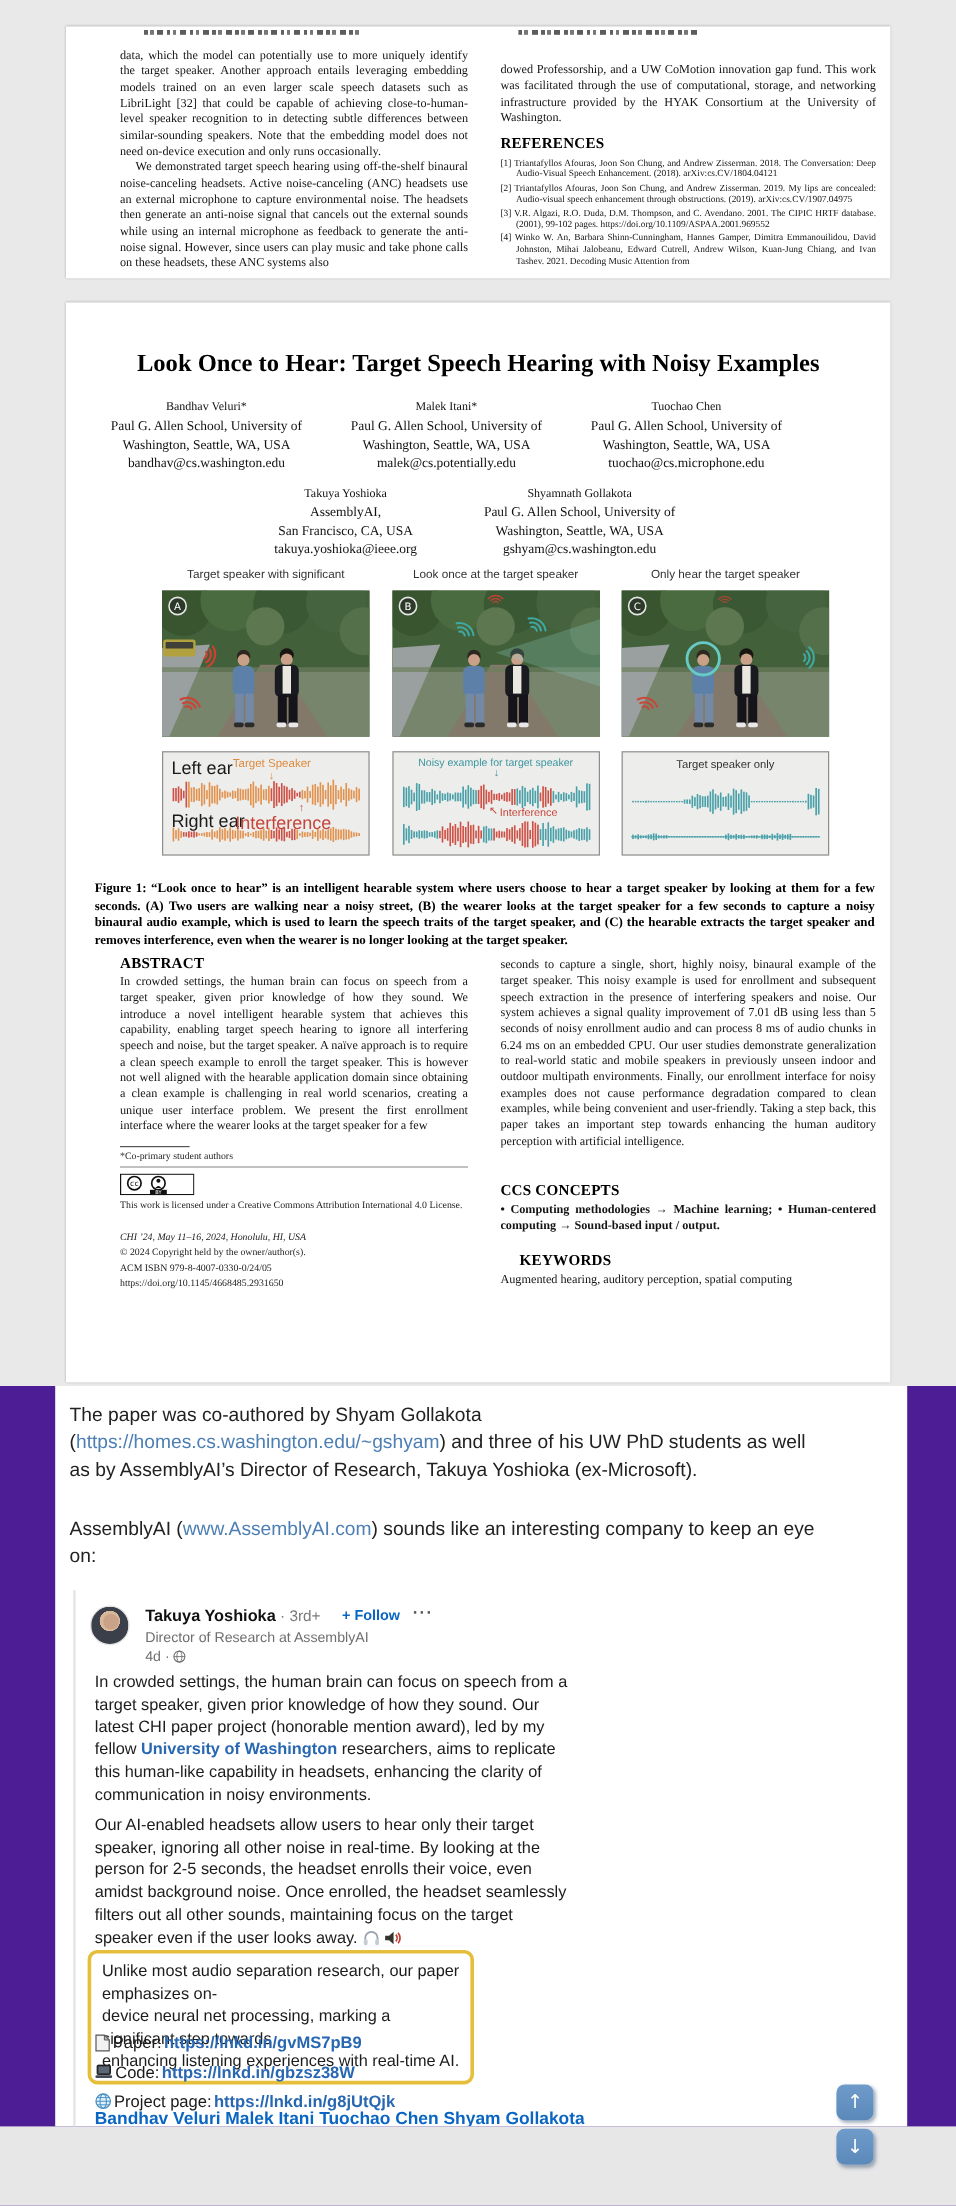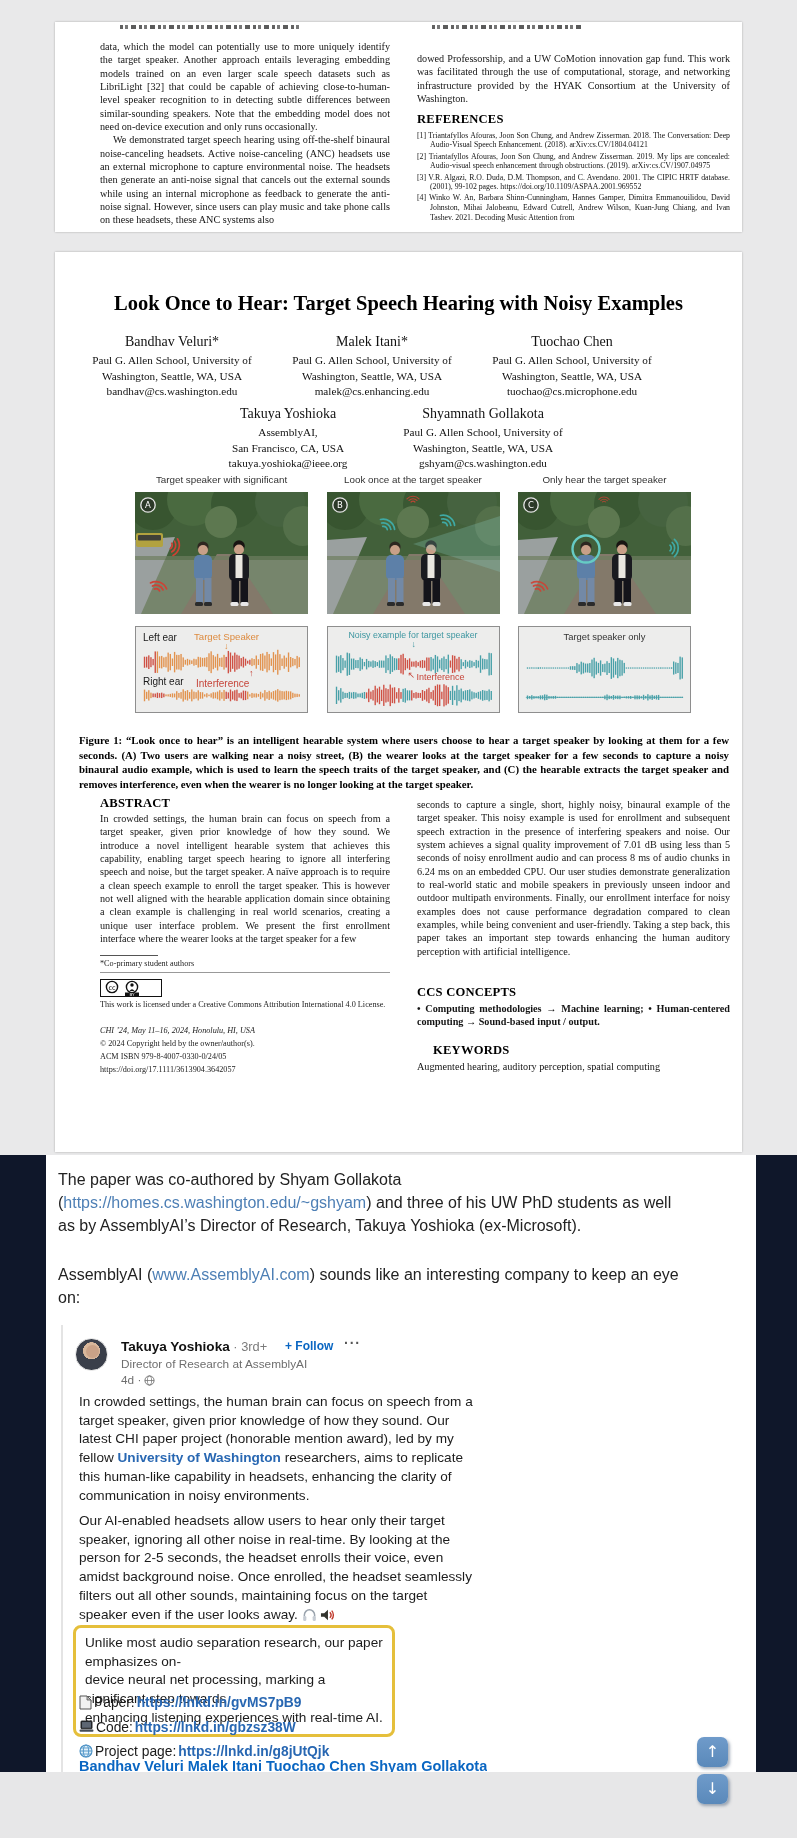--- a/index.html
+++ b/index.html
@@ -1,44 +1,44 @@
 <!DOCTYPE html>
 <html><head>
 <meta charset="utf-8">
 <style>
   html,body{margin:0;padding:0;background:#eaeaeb;}
-  .screen{position:relative;width:797px;height:1838px;background:#0f172a;overflow:hidden;
+  .screen{position:relative;width:797px;height:1838px;background:#4c1d95;overflow:hidden;
           font-family:"Liberation Sans",sans-serif;-webkit-font-smoothing:antialiased;}
   .abs{position:absolute;}
   
   .pdfbg{position:absolute;left:0;top:0;width:797px;height:1155px;background:#e9e9ea;}
   .page{position:absolute;background:#fff;box-shadow:0 0 2px rgba(0,0,0,.28);}
   #page1{left:55px;top:22px;width:687px;height:210px;overflow:hidden;}
   #page2{left:55px;top:252px;width:687px;height:900px;overflow:hidden;}
   .cutline{position:absolute;height:4px;overflow:hidden;opacity:.8;
     background:repeating-linear-gradient(90deg,#3a3a3a 0 3px,transparent 3px 5px,#555 5px 8px,transparent 8px 11px,#333 11px 16px,transparent 16px 19px);}
   .pcol{position:absolute;font-family:"Liberation Serif",serif;font-size:10.2px;line-height:13.35px;
         text-align:justify;color:#141414;}
   .indent{text-indent:13px;}
   .phead{font-family:"Liberation Serif",serif;font-weight:bold;font-size:12.6px;color:#000;letter-spacing:.2px;}
   .refs{font-size:7.8px;line-height:9.7px;margin-top:4px;}
   .ref{padding-left:13px;text-indent:-13px;margin-top:1.5px;text-align:justify;}
   .ptitle{position:absolute;left:0;top:40px;width:100%;text-align:center;
           font-family:"Liberation Serif",serif;font-weight:bold;font-size:20.5px;color:#000;}
   .auth{position:absolute;width:210px;text-align:center;font-family:"Liberation Serif",serif;color:#111;}
-  .auth .nm{font-size:14px;margin-bottom:3px;}
+  .auth .nm{font-size:10px;margin-bottom:3px;}
   .auth .af,.auth .em{font-size:11.2px;line-height:15.6px;}
   .caprow{position:absolute;left:80px;top:222px;width:562px;display:flex;gap:18.5px;}
   .caprow span{width:173px;text-align:center;font-size:9.8px;color:#333;}
   .photorow{position:absolute;left:80px;top:240px;display:flex;gap:18.5px;}
   .photo{width:173px;height:122px;position:relative;overflow:hidden;background:#5d6f52;}
   .waverow{position:absolute;left:80px;top:374px;display:flex;gap:18.5px;}
   .wpanel{width:173px;height:87px;background:#ededec;border:1px solid #8e8e8e;position:relative;box-sizing:border-box;}
   .wpanel svg{position:absolute;left:0;top:0;}
-  .wlbl{position:absolute;font-size:10px;color:#1a1a1a;white-space:nowrap;}
+  .wlbl{position:absolute;font-size:15px;color:#1a1a1a;white-space:nowrap;}
   .org{color:#dd8a3e;} .red{color:#c6453a;} .teal{color:#3d96a0;}
   .warrow{position:absolute;font-size:9px;line-height:9px;}
   .figcap{position:absolute;left:24px;top:481px;width:650px;text-align:justify;
           font-family:"Liberation Serif",serif;font-weight:bold;font-size:10.8px;line-height:14.5px;color:#000;}
   .rule{position:absolute;background:#555;height:1px;}
   .small{font-family:"Liberation Serif",serif;font-size:8.2px;line-height:10.6px;color:#222;}
   .ccsmall{font-family:"Liberation Serif",serif;font-size:8.2px;line-height:13px;color:#222;}
   .it{font-style:italic;}
   
   .notebg{position:absolute;left:46px;top:1155px;width:710px;height:617px;background:#fff;}
@@ -103,21 +103,21 @@
       <div class="auth" style="left:12px;top:82px;">
         <div class="nm">Bandhav Veluri*</div>
         <div class="af">Paul G. Allen School, University of</div>
         <div class="af">Washington, Seattle, WA, USA</div>
         <div class="em">bandhav@cs.washington.edu</div>
       </div>
       <div class="auth" style="left:212px;top:82px;">
         <div class="nm">Malek Itani*</div>
         <div class="af">Paul G. Allen School, University of</div>
         <div class="af">Washington, Seattle, WA, USA</div>
-        <div class="em">malek@cs.enhancing.edu</div>
+        <div class="em">malek@cs.potentially.edu</div>
       </div>
       <div class="auth" style="left:412px;top:82px;">
         <div class="nm">Tuochao Chen</div>
         <div class="af">Paul G. Allen School, University of</div>
         <div class="af">Washington, Seattle, WA, USA</div>
         <div class="em">tuochao@cs.microphone.edu</div>
       </div>
       <div class="auth" style="left:118px;top:154px;width:230px;">
         <div class="nm">Takuya Yoshioka</div>
         <div class="af">AssemblyAI,</div>
@@ -757,21 +757,21 @@
           <path d="M29.5 12 q2.5 -3.5 5 0 z" fill="#111"></path>
           <rect x="25" y="13.5" width="14" height="4.5" fill="#111"></rect>
           <text id="cc-by-text" x="32" y="17.3" font-size="4.2" text-anchor="middle" font-family="DejaVu Sans" fill="#fff">BY</text>
         </svg>
       </div>
       <div class="small abs" style="left:45px;top:748px;width:290px;">This work is licensed under a Creative Commons Attribution International 4.0 License.</div>
       <div class="ccsmall abs" style="left:45px;top:772px;width:290px;">
         <div class="it">CHI ’24, May 11–16, 2024, Honolulu, HI, USA</div>
         <div>© 2024 Copyright held by the owner/author(s).</div>
         <div>ACM ISBN 979-8-4007-0330-0/24/05</div>
-        <div>https://doi.org/17.1111/3613904.3642057</div>
+        <div>https://doi.org/10.1145/4668485.2931650</div>
       </div>
 
       <div class="pcol" style="left:362px;top:546px;width:313px;">seconds to capture a single, short, highly noisy, binaural example of the target speaker. This noisy example is used for enrollment and subsequent speech extraction in the presence of interfering speakers and noise. Our system achieves a signal quality improvement of 7.01 dB using less than 5 seconds of noisy enrollment audio and can process 8 ms of audio chunks in 6.24 ms on an embedded CPU. Our user studies demonstrate generalization to real-world static and mobile speakers in previously unseen indoor and outdoor multipath environments. Finally, our enrollment interface for noisy examples does not cause performance degradation compared to clean examples, while being convenient and user-friendly. Taking a step back, this paper takes an important step towards enhancing the human auditory perception with artificial intelligence.</div>
       <div class="phead abs" style="left:362px;top:733px;">CCS CONCEPTS</div>
       <div class="pcol" style="left:362px;top:750px;width:313px;font-weight:bold;">• Computing methodologies → Machine learning; • Human-centered computing → Sound-based input / output.</div>
       <div class="phead abs" style="left:362px;top:791px;margin-left:16px;">KEYWORDS</div>
       <div class="pcol" style="left:362px;top:808px;width:313px;">Augmented hearing, auditory perception, spatial computing</div>
     </div>
   </div>
 

